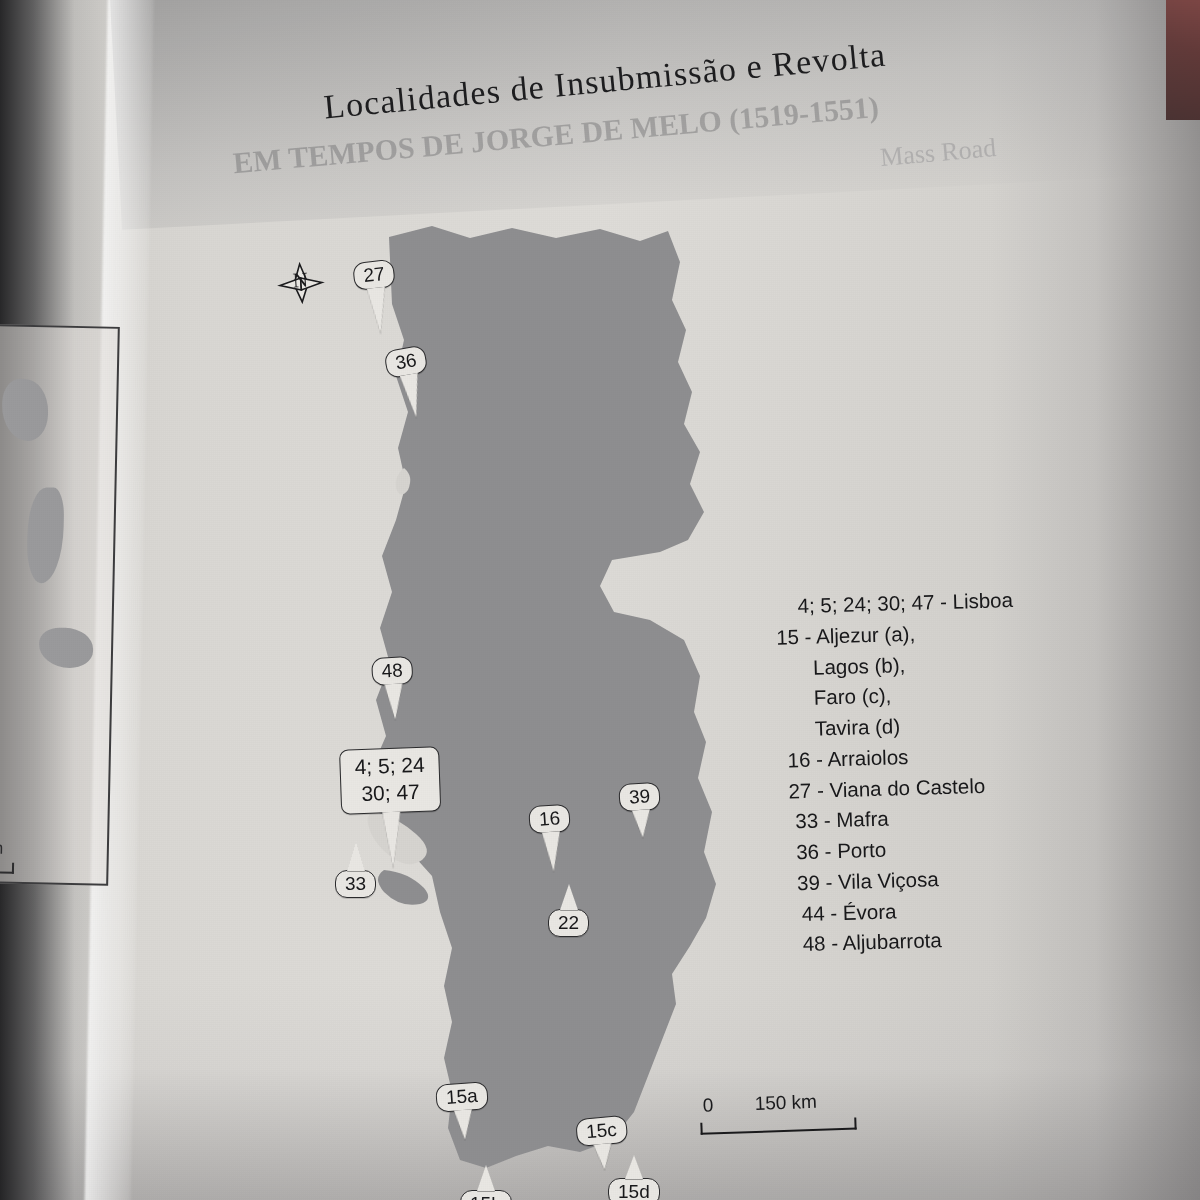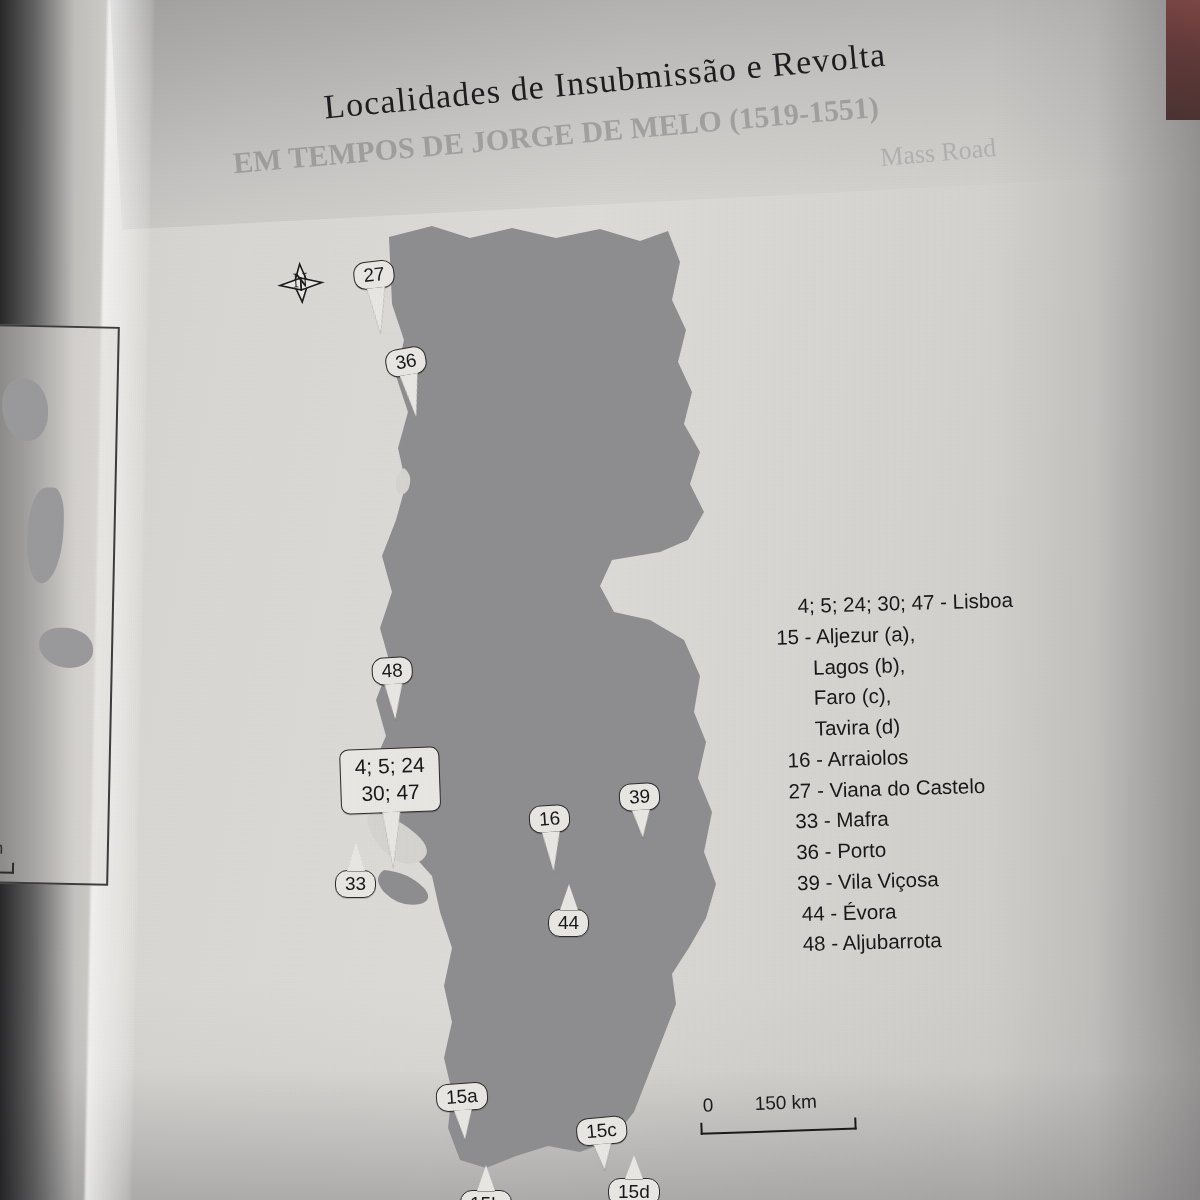--- a/index.html
+++ b/index.html
@@ -316,21 +316,21 @@
       <div class="marker" style="left: 383px; top: 348px; transform: rotate(-10deg);"><div class="bubble">36</div><div class="stem" style="border-top-width: 44px;"></div></div>
       <div class="marker" style="left: 371px; top: 657px; transform: rotate(-3deg);"><div class="bubble">48</div><div class="stem" style="border-top-width: 36px;"></div></div>
       <div class="marker" style="left: 339px; top: 748px; transform: rotate(-2deg);"><div class="bubble multi">4; 5; 24<br>30; 47</div><div class="stem" style="border-top-width: 56px;"></div></div>
       <div class="marker up" style="left: 335px; top: 841px; transform: rotate(0deg);">
         <div class="bubble">33</div>
         <div class="stem" style="border-bottom-width: 30px;"></div>
       </div>
       <div class="marker" style="left: 528px; top: 805px; transform: rotate(-4deg);"><div class="bubble">16</div><div class="stem" style="border-top-width: 40px;"></div></div>
       <div class="marker" style="left: 618px; top: 783px; transform: rotate(-4deg);"><div class="bubble">39</div><div class="stem" style="border-top-width: 28px;"></div></div>
       <div class="marker up" style="left: 548px; top: 884px; transform: rotate(0deg);">
-        <div class="bubble">44</div>
+        <div class="bubble">22</div>
         <div class="stem" style="border-bottom-width: 26px;"></div>
       </div>
       <div class="marker" style="left: 435px; top: 1083px; transform: rotate(-4deg);"><div class="bubble">15a</div><div class="stem" style="border-top-width: 30px;"></div></div>
       <div class="marker up" style="left: 460px; top: 1165px; transform: rotate(0deg);">
         <div class="bubble">15b</div>
         <div class="stem" style="border-bottom-width: 26px;"></div>
       </div>
       <div class="marker" style="left: 575px; top: 1117px; transform: rotate(-5deg);"><div class="bubble">15c</div><div class="stem" style="border-top-width: 26px;"></div></div>
       <div class="marker up" style="left: 608px; top: 1155px; transform: rotate(0deg);">
         <div class="bubble">15d</div>

